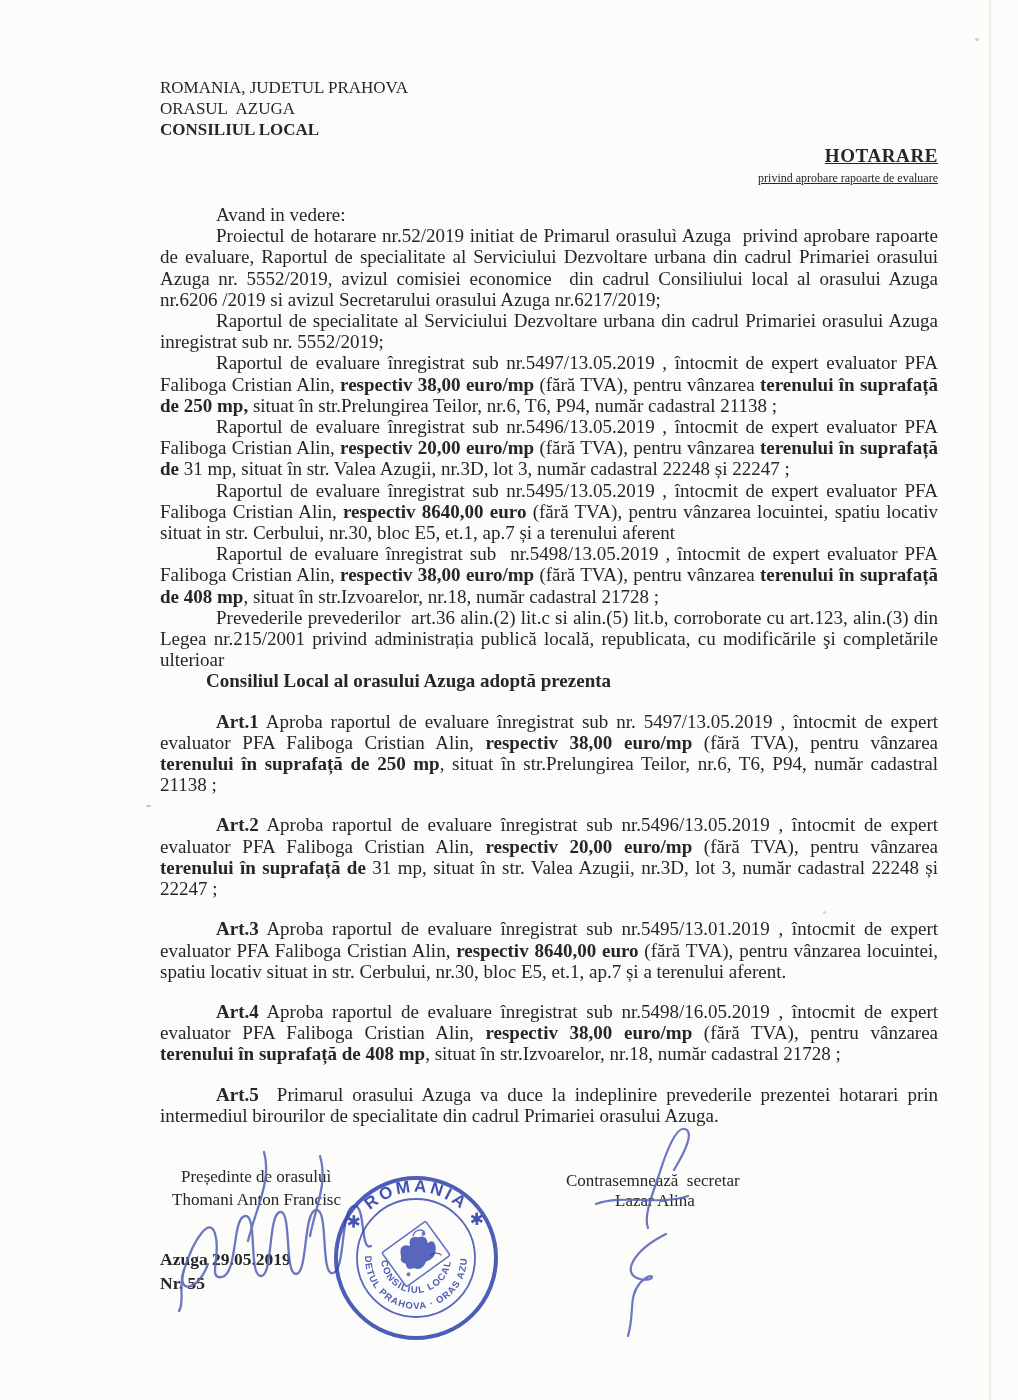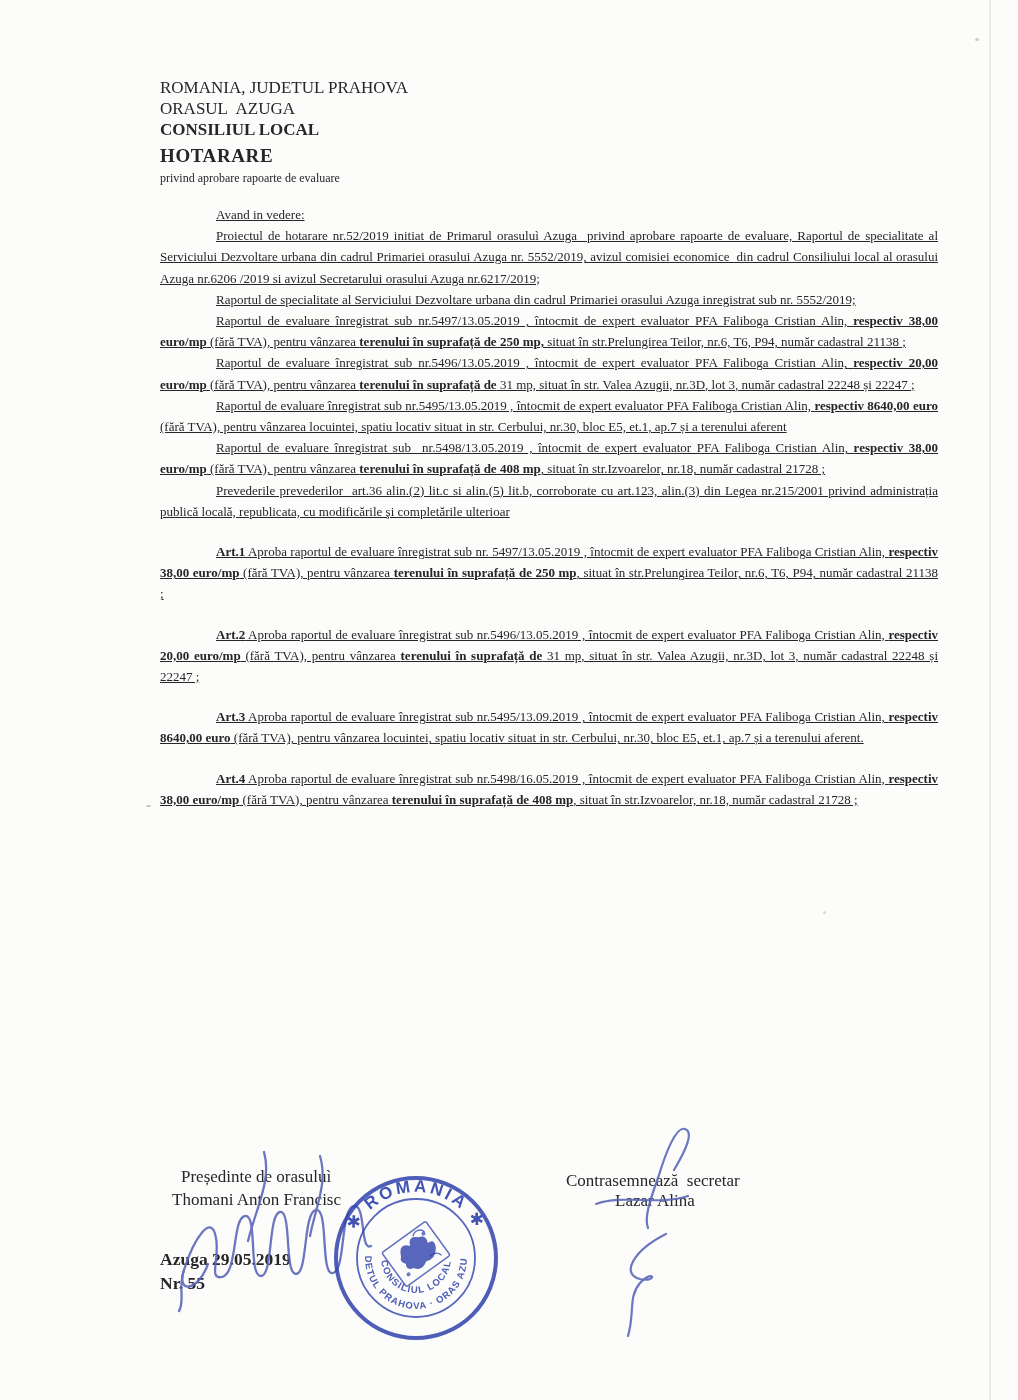--- a/index.html
+++ b/index.html
@@ -8,25 +8,25 @@
     width:1018px;height:1400px;
     margin:0 auto;
     background:#fcfcfa;
     font-family:"Liberation Serif","DejaVu Serif",serif;
     color:#26262a;
     overflow:hidden;
   }
   .content{position:absolute;left:160px;top:77px;width:778px;}
   .letterhead p{margin:0;font-size:17px;line-height:21px;}
   .bold{font-weight:bold;}
-  .title{text-align:left;margin-top:4px;}
+  .title{text-align:right;margin-top:4px;text-decoration:underline;}
   .title .h1{font-size:19px;line-height:24px;font-weight:bold;letter-spacing:.6px;}
   .title .sub{font-size:12px;line-height:21px;}
   .bodytext{margin-top:15px;}
-  .bodytext p{margin:0;font-size:13px;line-height:21.2px;text-align:justify;text-indent:56px;text-decoration:underline;}
+  .bodytext p{margin:0;font-size:19px;line-height:21.2px;text-align:justify;text-indent:56px;}
   .bodytext p.no-just{text-align:left;}
   .p-adopt{font-weight:bold;text-indent:46px !important;text-align:left !important;}
   .h2{text-align:center;font-weight:bold;font-size:18px;line-height:24px;margin-top:21px;}
   .article{margin-top:19px !important;}
   .abs{position:absolute;}
   .sig-text{font-size:17px;line-height:21px;white-space:nowrap;}
   .footer-line{font-size:17.5px;font-weight:bold;white-space:nowrap;}
   .scan-vline{position:absolute;top:0;bottom:0;width:2px;background:#e7e7e2;opacity:.8;}
   .speck{position:absolute;background:#9a9a96;border-radius:50%;}
   .stamp-text{font-family:"Liberation Sans","DejaVu Sans",sans-serif;font-weight:bold;}
@@ -66,30 +66,32 @@
 
       <p><span>Raportul de evaluare înregistrat sub nr.5496/13.05.2019 , întocmit de expert evaluator PFA Faliboga Cristian Alin, </span><b>respectiv 20,00 euro/mp</b><span> (fără TVA), pentru vânzarea </span><b>terenului în suprafață de</b><span> 31 mp, situat în str. Valea Azugii, nr.3D, lot 3, număr cadastral 22248 și 22247 ;</span></p>
 
       <p><span>Raportul de evaluare înregistrat sub nr.5495/13.05.2019 , întocmit de expert evaluator PFA Faliboga Cristian Alin, </span><b>respectiv 8640,00 euro</b><span> (fără TVA), pentru vânzarea locuintei, spatiu locativ situat in str. Cerbului, nr.30, bloc E5, et.1, ap.7 și a terenului aferent</span></p>
 
       <p><span>Raportul de evaluare înregistrat sub&nbsp; nr.5498/13.05.2019 , întocmit de expert evaluator PFA Faliboga Cristian Alin, </span><b>respectiv 38,00 euro/mp</b><span> (fără TVA), pentru vânzarea </span><b>terenului în suprafață de 408 mp</b><span>, situat în str.Izvoarelor, nr.18, număr cadastral 21728 ;</span></p>
 
       <p><span>Prevederile prevederilor&nbsp; art.36 alin.(2) lit.c si alin.(5) lit.b, corroborate cu art.123, alin.(3) din Legea nr.215/2001 privind administrația publică locală, republicata, cu modificările şi completările ulterioar</span></p>
 
 
+      <p class="p-adopt"><span>Consiliul Local al orasului Azuga adoptă prezenta</span></p>
 
 
       <p class="article"><b>Art.1</b><span> Aproba raportul de evaluare înregistrat sub nr. 5497/13.05.2019 , întocmit de expert evaluator PFA Faliboga Cristian Alin, </span><b>respectiv 38,00 euro/mp</b><span> (fără TVA), pentru vânzarea </span><b>terenului în suprafață de 250 mp</b><span>, situat în str.Prelungirea Teilor, nr.6, T6, P94, număr cadastral 21138 ;</span></p>
 
       <p class="article"><b>Art.2</b><span> Aproba raportul de evaluare înregistrat sub nr.5496/13.05.2019 , întocmit de expert evaluator PFA Faliboga Cristian Alin, </span><b>respectiv 20,00 euro/mp</b><span> (fără TVA), pentru vânzarea </span><b>terenului în suprafață de</b><span> 31 mp, situat în str. Valea Azugii, nr.3D, lot 3, număr cadastral 22248 și 22247 ;</span></p>
 
-      <p class="article"><b>Art.3</b><span> Aproba raportul de evaluare înregistrat sub nr.5495/13.09.2019 , întocmit de expert evaluator PFA Faliboga Cristian Alin, </span><b>respectiv 8640,00 euro</b><span> (fără TVA), pentru vânzarea locuintei, spatiu locativ situat in str. Cerbului, nr.30, bloc E5, et.1, ap.7 și a terenului aferent.</span></p>
+      <p class="article"><b>Art.3</b><span> Aproba raportul de evaluare înregistrat sub nr.5495/13.01.2019 , întocmit de expert evaluator PFA Faliboga Cristian Alin, </span><b>respectiv 8640,00 euro</b><span> (fără TVA), pentru vânzarea locuintei, spatiu locativ situat in str. Cerbului, nr.30, bloc E5, et.1, ap.7 și a terenului aferent.</span></p>
 
       <p class="article"><b>Art.4</b><span> Aproba raportul de evaluare înregistrat sub nr.5498/16.05.2019 , întocmit de expert evaluator PFA Faliboga Cristian Alin, </span><b>respectiv 38,00 euro/mp</b><span> (fără TVA), pentru vânzarea </span><b>terenului în suprafață de 408 mp</b><span>, situat în str.Izvoarelor, nr.18, număr cadastral 21728 ;</span></p>
 
+      <p class="article"><b>Art.5</b><span>&nbsp; Primarul orasului Azuga va duce la indeplinire prevederile prezentei hotarari prin intermediul birourilor de specialitate din cadrul Primariei orasului Azuga.</span></p>
     </div>
   </section>
 
   <div class="abs sig-text" style="left:181px;top:1166px;">Președinte de orasuluì</div>
   <div class="abs sig-text" style="left:172px;top:1189px;">Thomani Anton Francisc</div>
 
   <div class="abs sig-text" style="left:566px;top:1170px;">Contrasemnează&nbsp; secretar</div>
   <div class="abs sig-text" style="left:615px;top:1190px;">Lazar Alina</div>
 
   <div class="abs footer-line" style="left:160px;top:1249px;">Azuga 29.05.2019</div>

